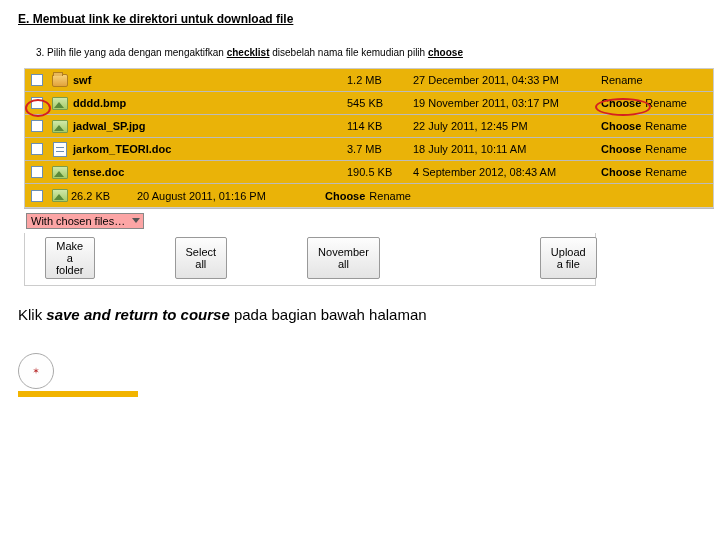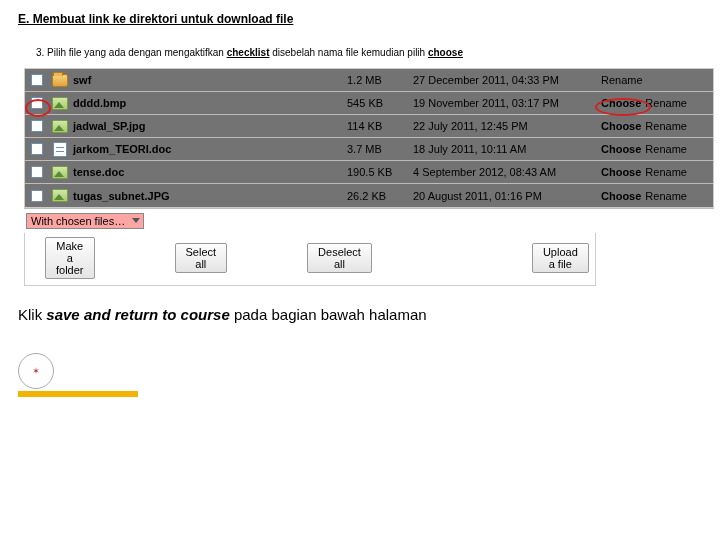--- a/index.html
+++ b/index.html
@@ -19,21 +19,21 @@
     margin-bottom: 21px;
   }
   .step-text {
     font-size: 10px;
     margin: 0 0 10px 18px;
   }
   .step-text .bold-u { font-weight: bold; text-decoration: underline; }
 
   .file-panel {
     border: 1px solid #ccc;
-    background: #737373;
+    background: #eab308;
     font-size: 11px;
     margin-left: 6px;
     width: 690px;
   }
   .file-row {
     display: flex;
     align-items: center;
     border-bottom: 1px solid #bbb;
     height: 23px;
     position: relative;
@@ -131,21 +131,20 @@
   .select-like::after {
     content:"";
     position:absolute; right:3px; top:4px;
     width:0;height:0;
     border-left:4px solid transparent;
     border-right:4px solid transparent;
     border-top:5px solid #555;
   }
   .buttons-row {
     display:flex;
-    align-items:center;
     padding: 4px 2px 6px 2px;
     margin-left:6px;
     border:1px solid #ccc;
     border-top:none;
     width:572px;
     font-size:11px;
     gap: 80px;
   }
   .btn {
     border: 1px solid #999;
@@ -252,35 +251,34 @@
       <div class="date-cell">4 September 2012, 08:43 AM</div>
       <div class="action-cell" style="position: relative;"><span class="action-link">Choose</span><span class="action-link nb">Rename</span></div>
     </div>
     <div class="file-row">
       <div class="cb-cell">
         <div class="checkbox"></div>
       </div>
       <div class="icon-cell">
         <div class="img-icon"></div>
       </div>
-      <div class="name-cell">tugas_subnet.JPG</div>
       <div class="size-cell">26.2 KB</div>
       <div class="date-cell">20 August 2011, 01:16 PM</div>
       <div class="action-cell" style="position: relative;"><span class="action-link">Choose</span><span class="action-link nb">Rename</span></div>
     </div>
   </div>
 
 <div class="controls-row">
   <div class="select-like">With chosen files…</div>
 </div>
 
 <div class="buttons-row">
   <button class="btn">Make a folder</button>
   <button class="btn">Select all</button>
-  <button class="btn">Deselect all</button>
+  <button class="btn">November all</button>
   <div class="spacer"></div>
   <button class="btn" style="margin-right:8px;">Upload a file</button>
 </div>
 
 <p class="footer-text">
   <span>Klik </span><span class="it">save and return to course</span><span> pada bagian bawah halaman</span>
 </p>
 
 <div>
   <div class="logo">✶</div>

